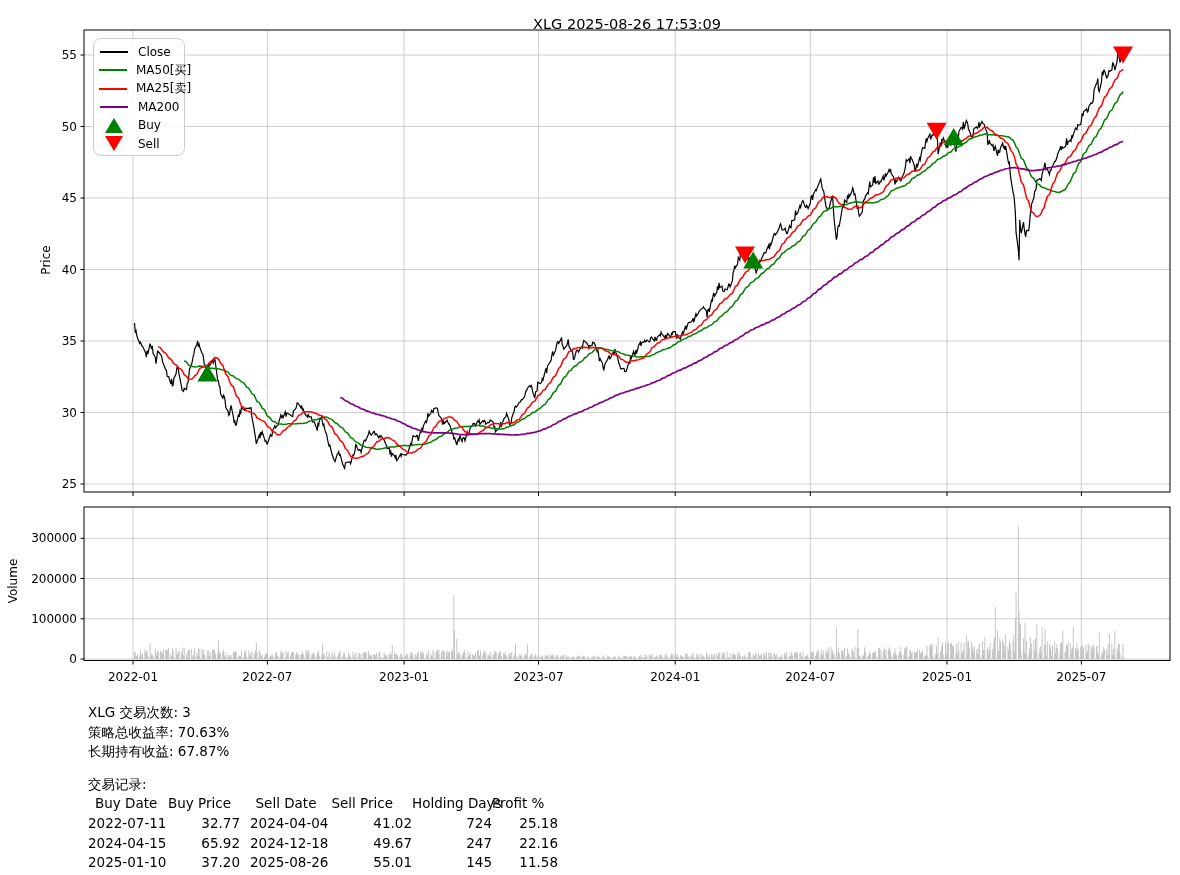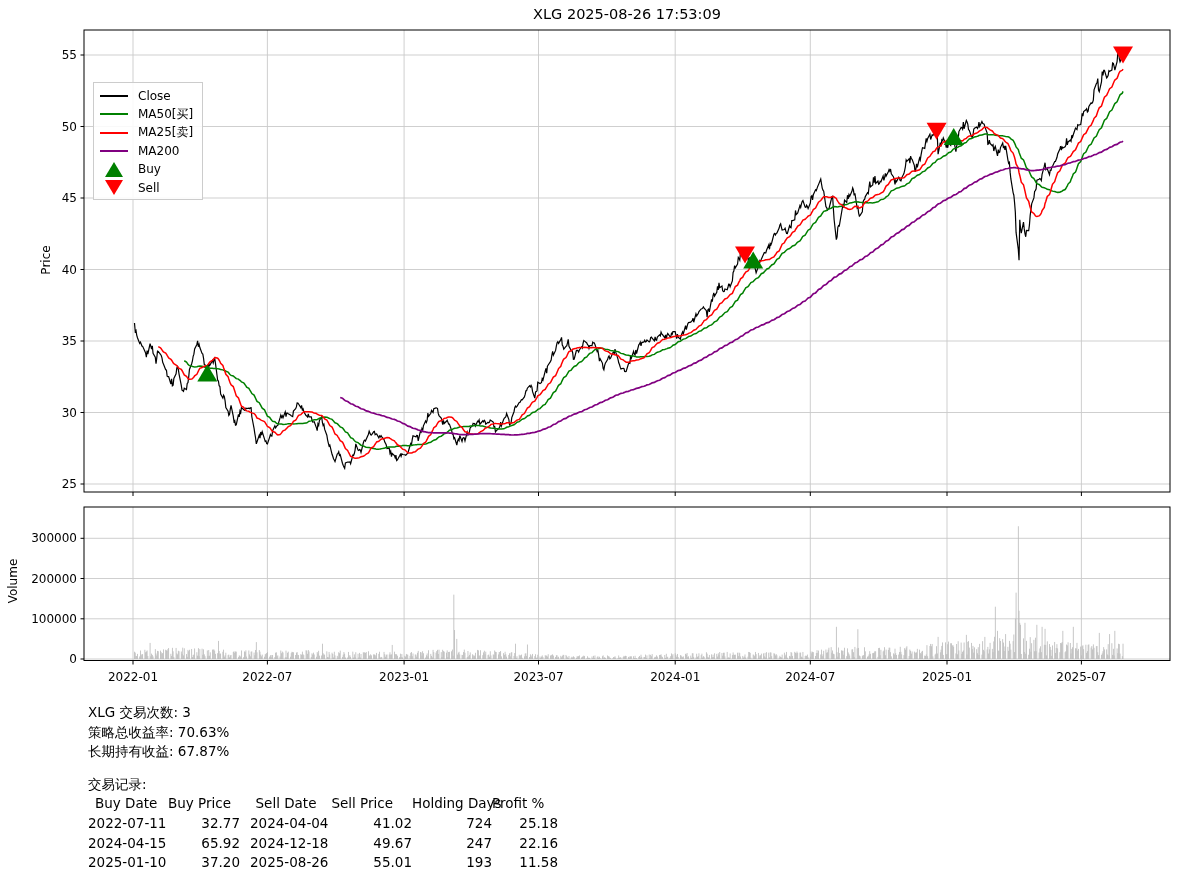--- a/index.html
+++ b/index.html
@@ -1,23 +1,23 @@
 <!DOCTYPE html>
 <html><head>
 <meta charset="utf-8">
 <style>
   html,body{margin:0;padding:0;background:#fff;font-family:"DejaVu Sans","Liberation Sans",sans-serif;color:#000;}
   .fig{position:relative;width:1180px;height:875px;background:#fff;overflow:hidden;}
   .fig svg{position:absolute;left:0;top:0;}
-  .title{position:absolute;left:84px;width:1086px;top:6px;text-align:center;font-size:14.5px;}
+  .title{position:absolute;left:84px;width:1086px;top:16px;text-align:center;font-size:14.5px;}
   .ylabel{position:absolute;width:100px;text-align:center;transform:rotate(-90deg);font-size:12px;}
   #ylabel-price{left:-4px;top:253px;}
   #ylabel-volume{left:-37px;top:574px;}
-  .legend{position:absolute;left:93px;top:38px;width:110px;height:118px;background:rgba(255,255,255,0.88);
-          border:1px solid #ccc;border-radius:0;box-sizing:border-box;padding:4px 0 0 5px;margin-top:44px;}
+  .legend{position:absolute;left:93px;top:38px;width:92px;height:118px;background:rgba(255,255,255,0.88);
+          border:1px solid #ccc;border-radius:8px;box-sizing:border-box;padding:4px 0 0 5px;}
   .lg-row{display:flex;align-items:center;height:18.3px;}
   .lg-sw{width:30px;display:flex;justify-content:center;align-items:center;}
   .lg-line{width:28px;height:2px;background:#000;}
   .lg-tri-up{width:0;height:0;border-left:9px solid transparent;border-right:9px solid transparent;border-bottom:15px solid #008000;}
   .lg-tri-down{width:0;height:0;border-left:9px solid transparent;border-right:9px solid transparent;border-top:15px solid #ff0000;}
   .lg-label{margin-left:9px;font-size:12px;white-space:nowrap;}
   .stats{position:absolute;left:88px;top:703px;font-size:13.5px;line-height:19.6px;}
   .records{margin-top:13px;}
   .trow{display:grid;grid-template-columns:80px 72px 90px 82px 80px 66px;}
   .c-r{text-align:right;}
@@ -1168,17 +1168,17 @@
       <span class="cell d3">2024-12-18</span>
       <span class="cell c-r">49.67</span>
       <span class="cell c-r">247</span>
       <span class="cell c-r">22.16</span>
     </div>
     <div class="trow">
       <span class="cell">2025-01-10</span>
       <span class="cell c-r">37.20</span>
       <span class="cell d3">2025-08-26</span>
       <span class="cell c-r">55.01</span>
-      <span class="cell c-r">193</span>
+      <span class="cell c-r">145</span>
       <span class="cell c-r">11.58</span>
     </div>
   </div>
 </div>
 
 </body></html>

